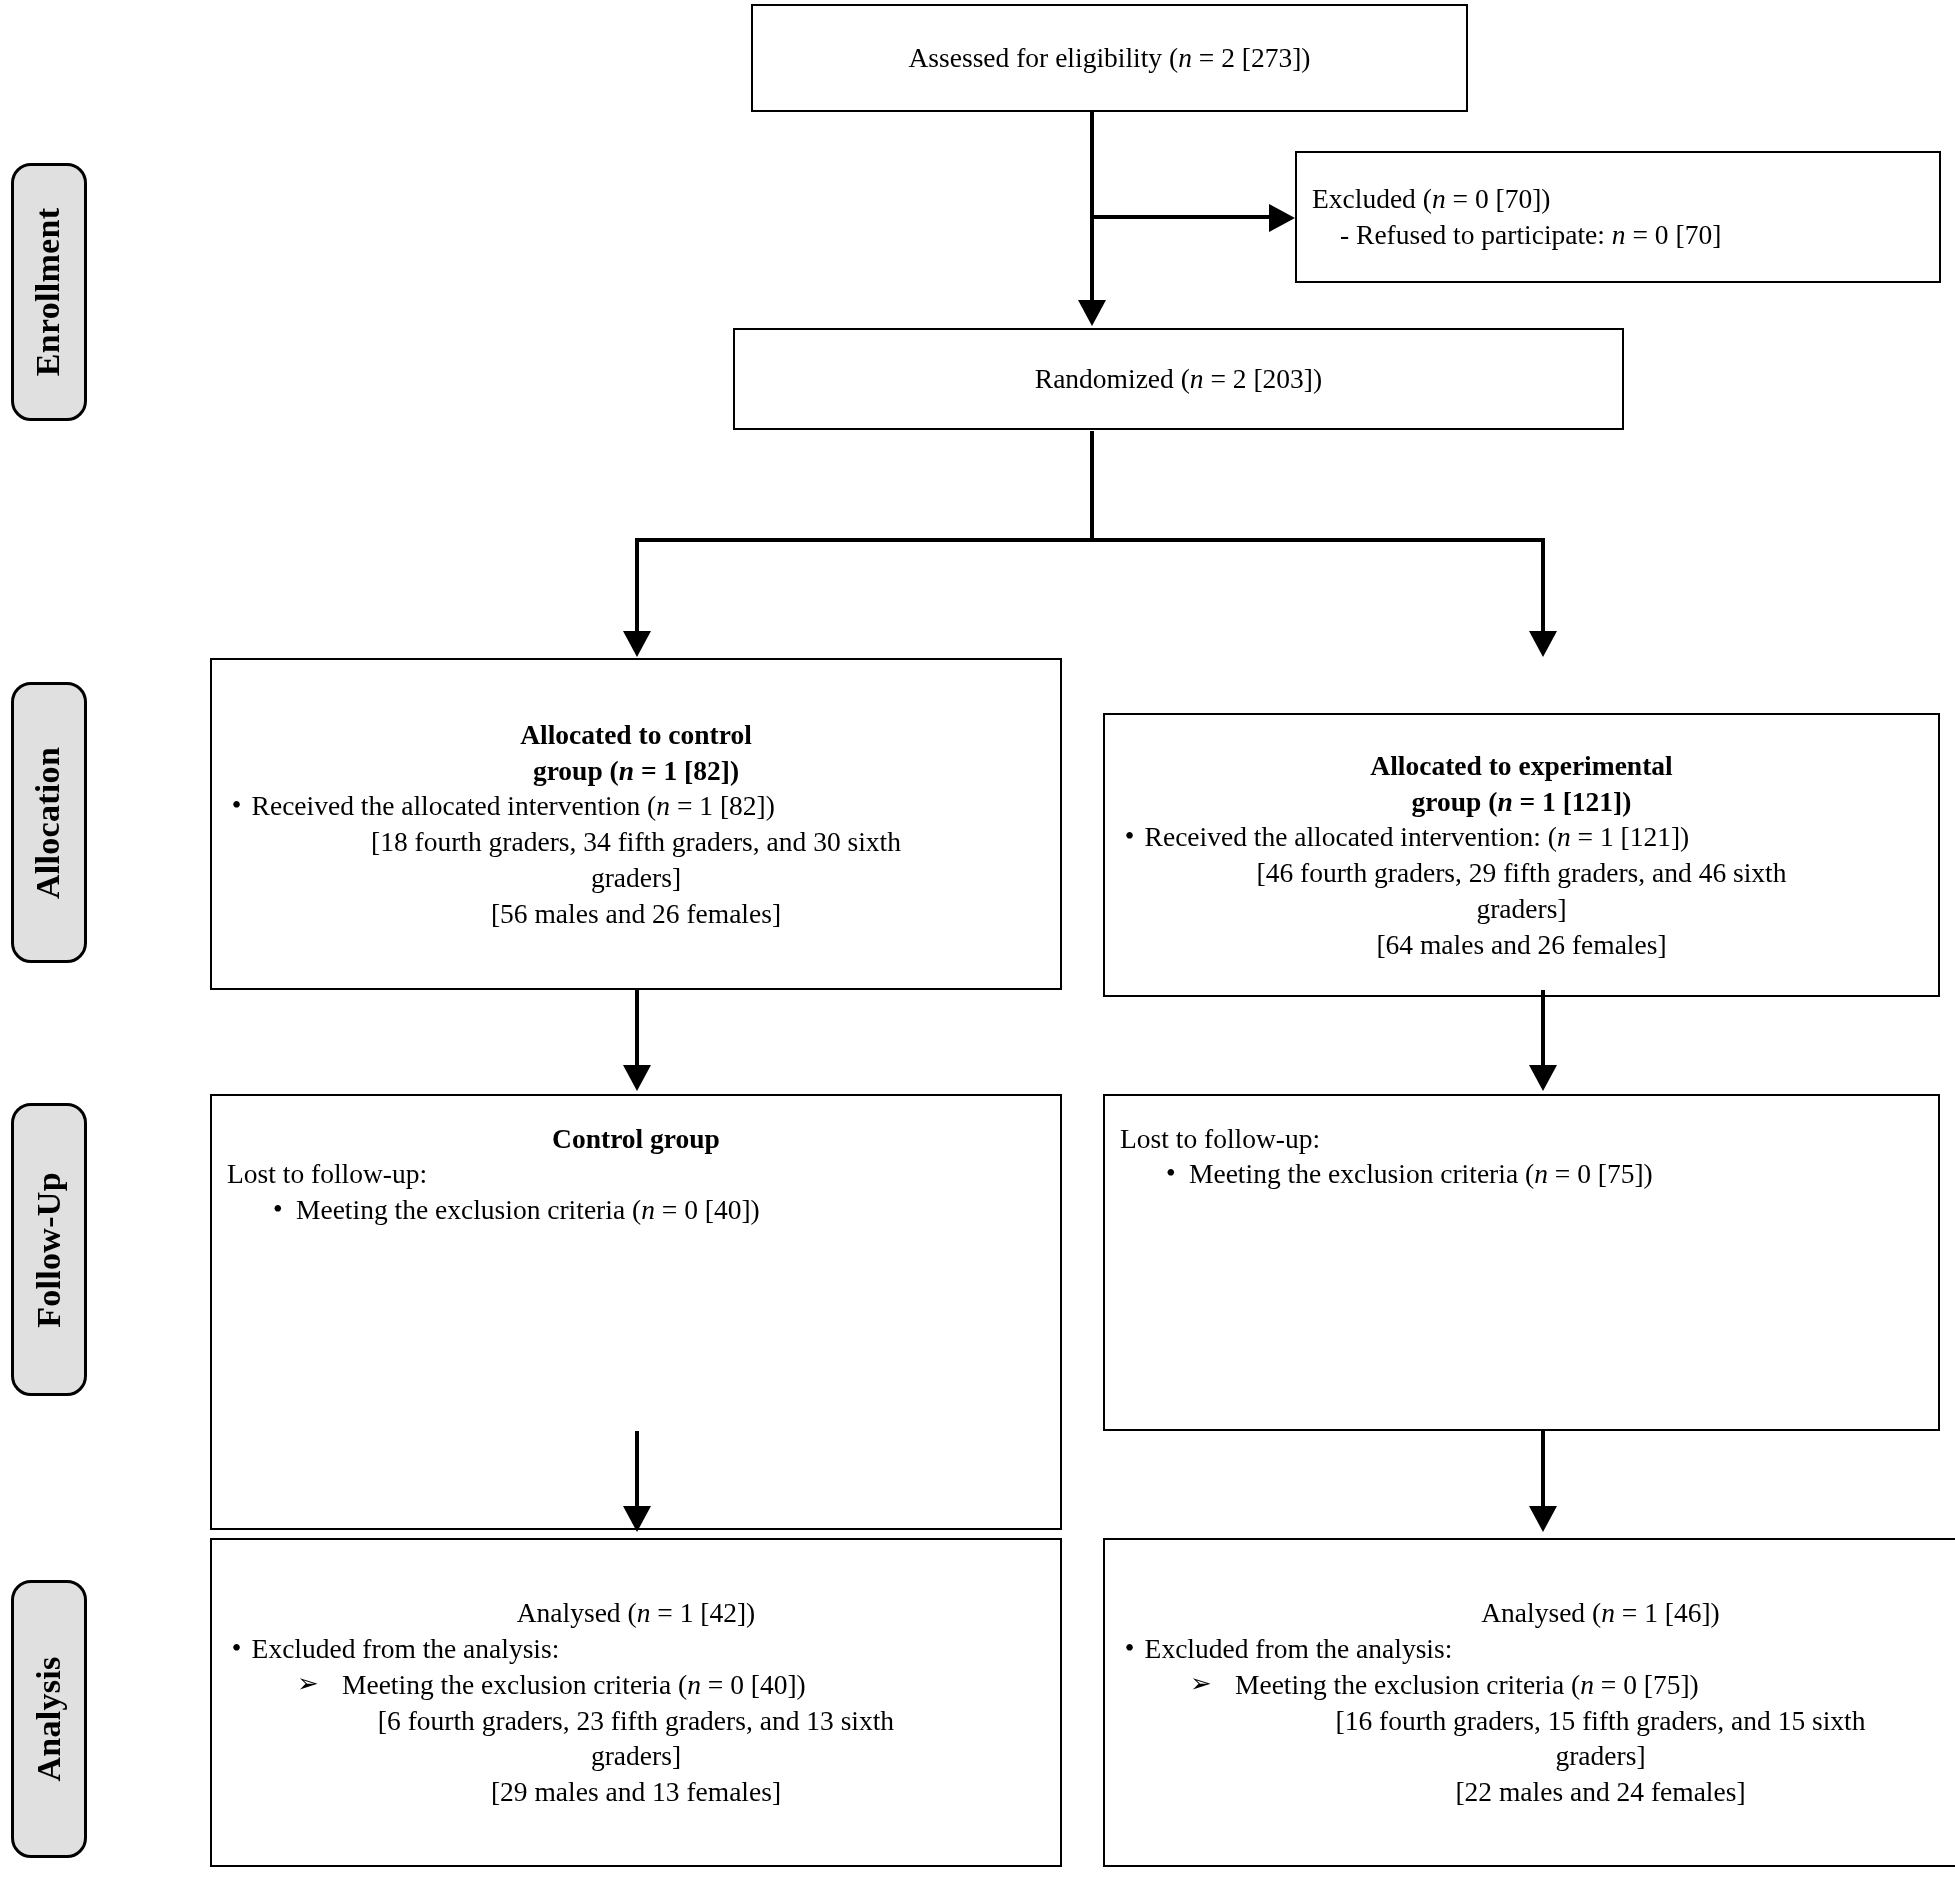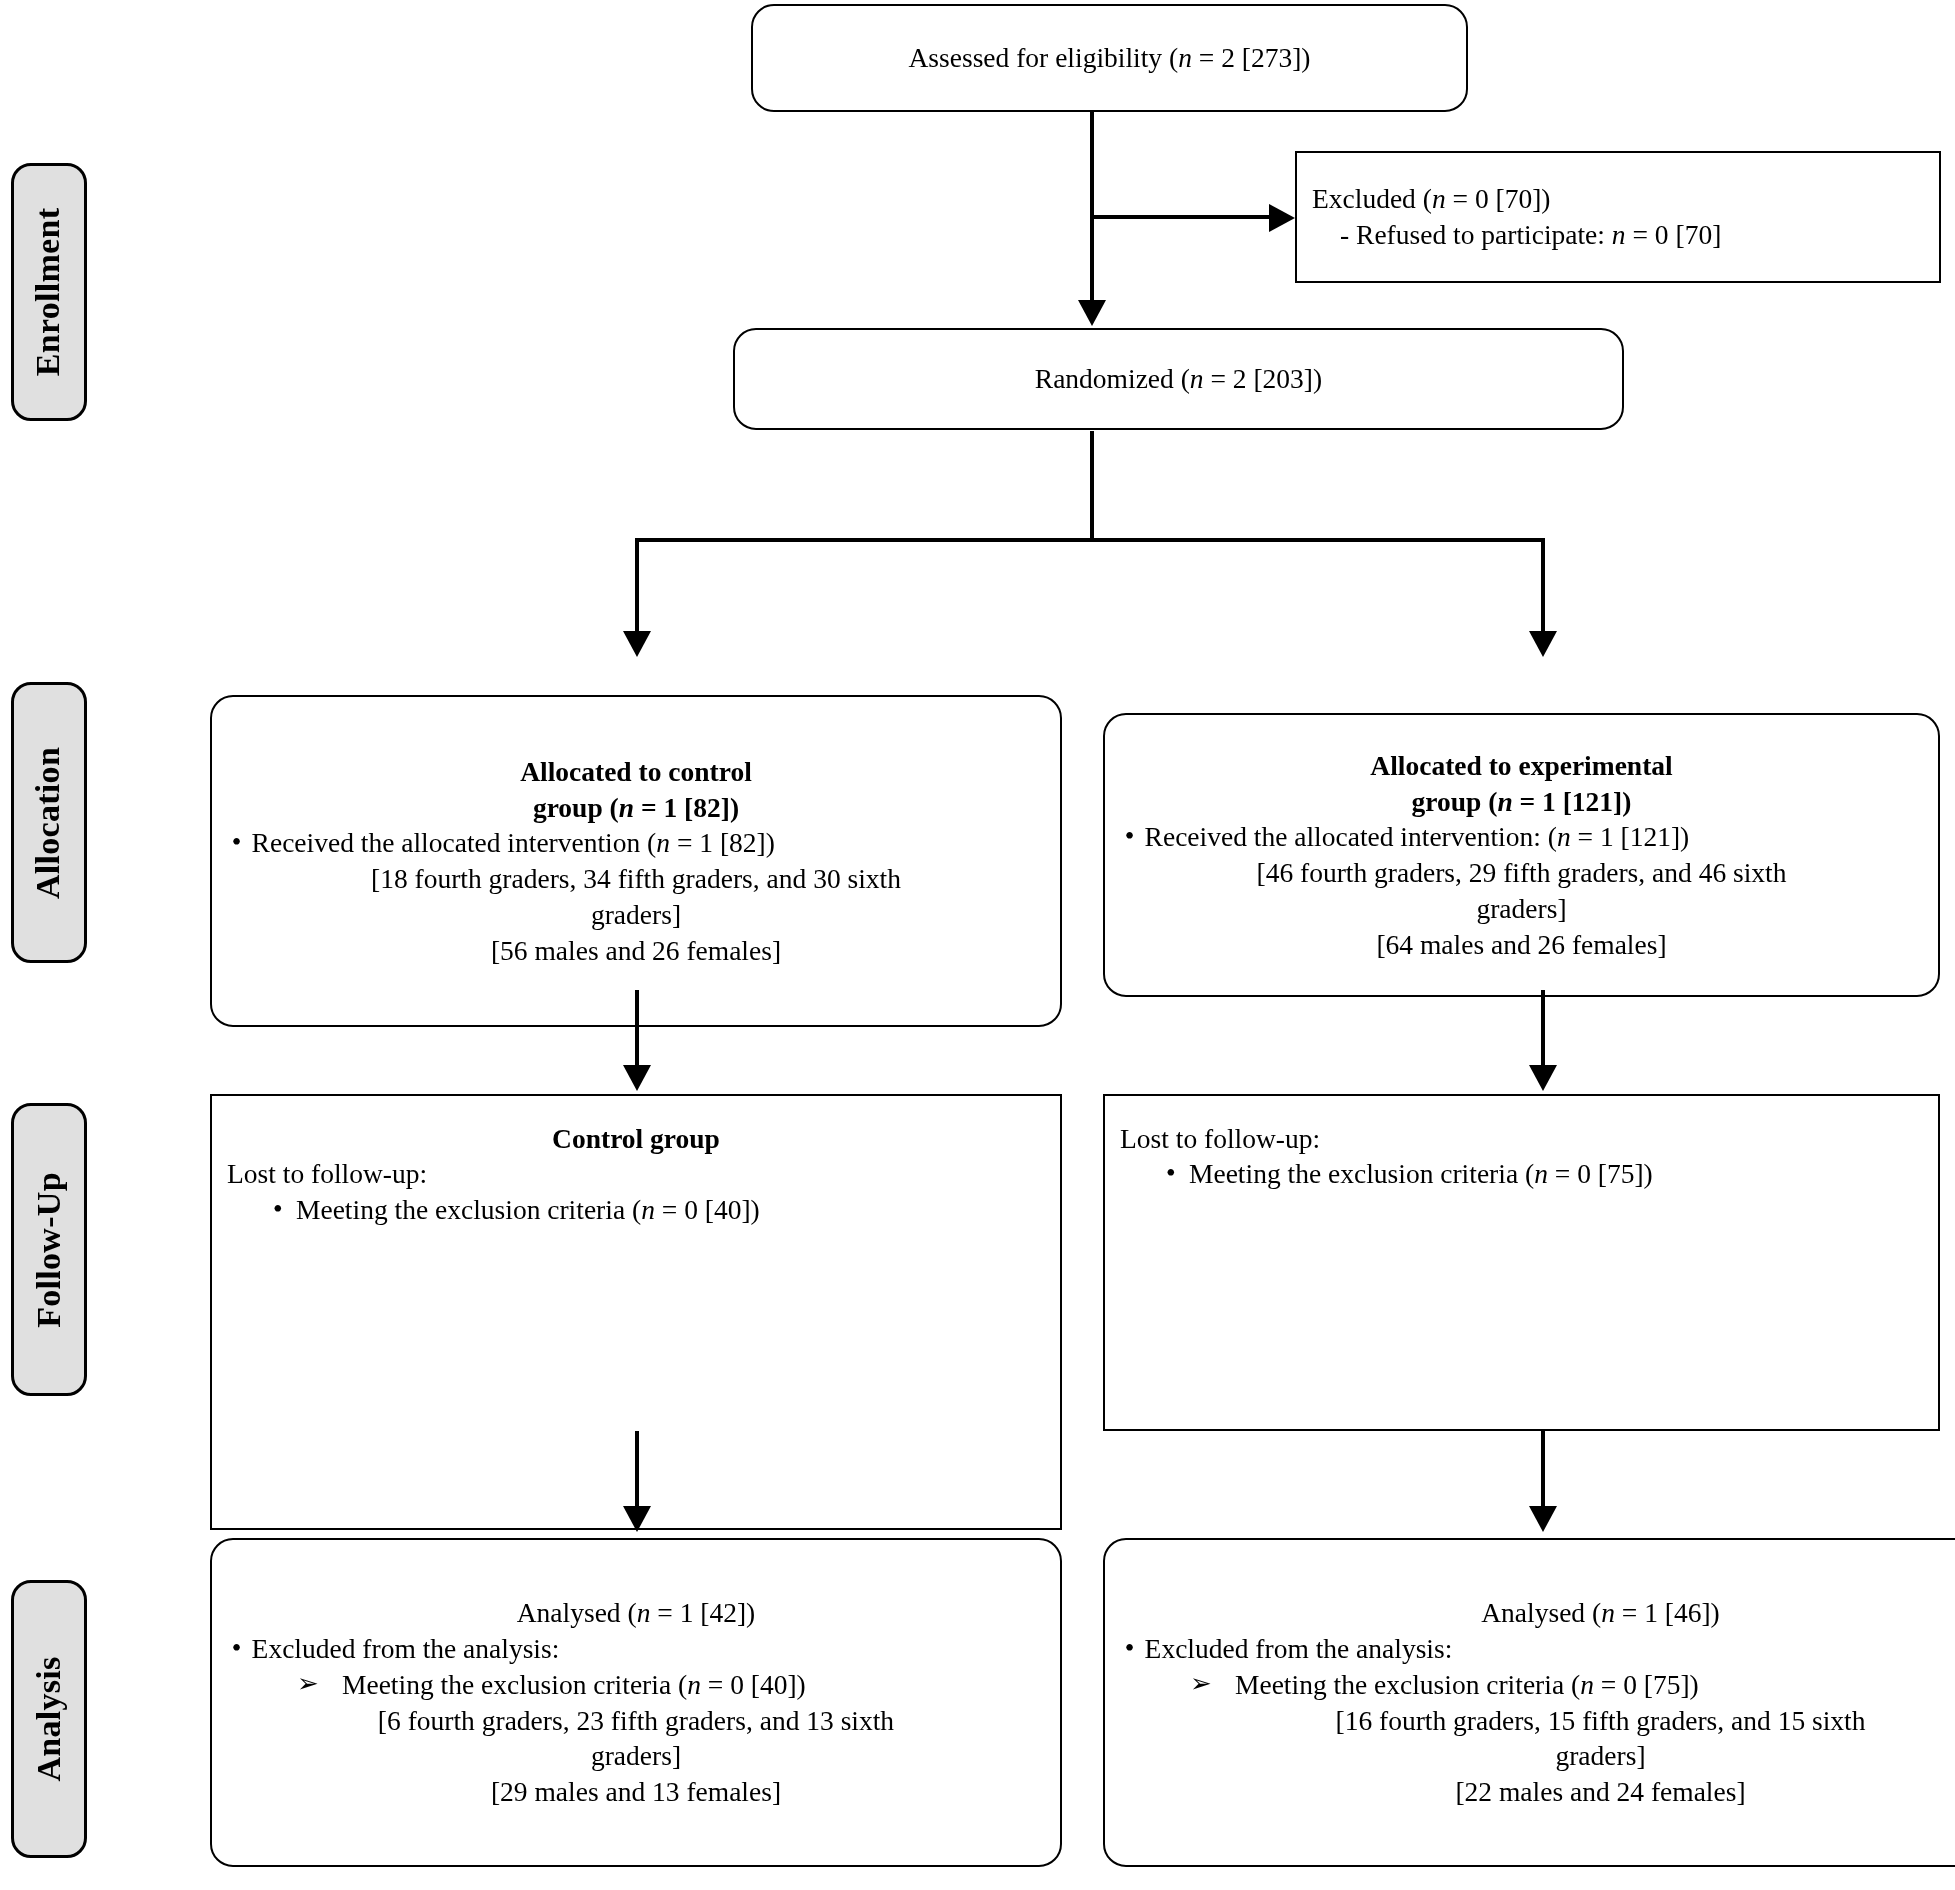--- a/index.html
+++ b/index.html
@@ -46,21 +46,21 @@
     position: absolute;
     background: #ffffff;
     border: 2.9px solid #000000;
     box-sizing: border-box;
     display: flex;
     flex-direction: column;
     justify-content: center;
     font-size: 27.5px;
     line-height: 1.30;
   }
-  .node.center { text-align: center; border-radius: 23px; }
+  .node.center { text-align: center; }
   .node .pad { padding: 0 15px; }
 
   .node .ttl {
     font-weight: bold;
     text-align: center;
   }
   .node .center-line { text-align: center; }
   .node .left-line { text-align: left; }
 
   em.n { font-style: italic; }
@@ -184,21 +184,21 @@
     </div>
   </div>
 
   <div class="vline" style="left:1090px; top:431px; height:111px;"></div>
   <div class="hline" style="left:635px; top:538px; width:910px;"></div>
   <div class="vline" style="left:635px; top:538px; height:97px;"></div>
   <div class="arrow-down" style="left:623px; top:631px;"></div>
   <div class="vline" style="left:1541px; top:538px; height:97px;"></div>
   <div class="arrow-down" style="left:1529px; top:631px;"></div>
 
-  <div class="node center" style="left:210px; top:658px; width:852px; height:332px;margin-top:37px;">
+  <div class="node center" style="left:210px; top:658px; width:852px; height:332px;">
     <div class="pad">
       <div class="ttl">Allocated to control</div>
       <div class="ttl">
         <span>group (</span><em class="n">n</em><span> = 1 [82])</span>
       </div>
       <div class="bullet">
         <span>Received the allocated intervention (</span><em class="n">n</em><span> = 1 [82])</span>
       </div>
       <div class="center-line">[18 fourth graders, 34 fifth graders, and 30 sixth</div>
       <div class="center-line">graders]</div>

